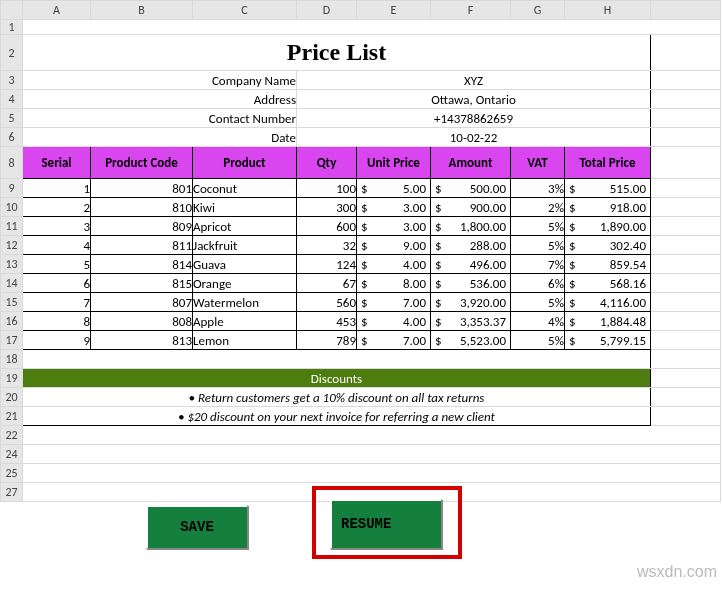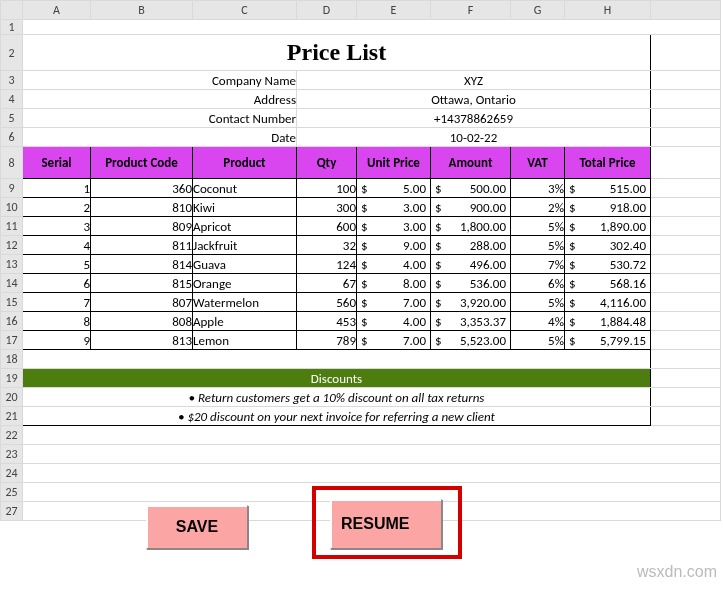--- a/index.html
+++ b/index.html
@@ -71,27 +71,27 @@
   .disc-hdr {
     background: #4d7c0f;
     color: #fff;
     text-align: center;
     font-weight: normal;
   }
   .disc-txt { text-align: center; font-style: italic; }
 
   .btn {
     position: absolute;
-    background: #fca5a5;
+    background: #15803d;
     border: 1px solid #888;
     border-top-color: #fff;
     border-left-color: #fff;
     box-shadow: 1px 1px 0 #888, inset 1px 1px 0 #fff;
-    font-family: Liberation Sans, sans-serif;
-    font-size: 16px;
+    font-family: Liberation Mono, monospace;
+    font-size: 14px;
     font-weight: bold;
     display: flex;
     align-items: center;
     justify-content: center;
     padding: 0 6px;
   }
   .btn.save { left: 146px; top: 505px; width: 102px; height: 44px; }
   .btn.resume { left: 330px; top: 499px; width: 112px; height: 50px; justify-content: flex-start; padding-left: 10px; }
   .highlight {
     position: absolute;
@@ -174,21 +174,21 @@
     <td class="hdr">VAT</td>
     <td class="hdr">Total Price</td>
     <td></td>
   </tr>
 
   </tbody>
     <tbody id="data-rows">
       <tr>
         <td class="c-rh">9</td>
         <td class="cell r">1</td>
-        <td class="cell r">360</td>
+        <td class="cell r">801</td>
         <td class="cell l">Coconut</td>
         <td class="cell r">100</td>
         <td class="cell">
           <div class="money">
             <span class="s">$</span>
             <span class="v">5.00</span>
           </div>
         </td>
         <td class="cell">
           <div class="money">
@@ -301,21 +301,21 @@
         <td class="cell">
           <div class="money">
             <span class="s">$</span>
             <span class="v">496.00</span>
           </div>
         </td>
         <td class="cell r">7%</td>
         <td class="cell">
           <div class="money">
             <span class="s">$</span>
-            <span class="v">530.72</span>
+            <span class="v">859.54</span>
           </div>
         </td>
         <td></td>
       </tr>
       <tr>
         <td class="c-rh">14</td>
         <td class="cell r">6</td>
         <td class="cell r">815</td>
         <td class="cell l">Orange</td>
         <td class="cell r">67</td>
@@ -444,24 +444,20 @@
     <td class="c-rh">21</td>
     <td colspan="8" class="disc-txt b-l b-r b-b">• $20 discount on your next invoice for referring a new client</td>
     <td></td>
   </tr>
 
   <tr>
         <td class="c-rh">22</td>
         <td colspan="9"></td>
       </tr>
   <tr>
-        <td class="c-rh">23</td>
-        <td colspan="9"></td>
-      </tr>
-  <tr>
         <td class="c-rh">24</td>
         <td colspan="9"></td>
       </tr>
   <tr>
         <td class="c-rh">25</td>
         <td colspan="9"></td>
       </tr>
   <tr>
         <td class="c-rh">27</td>
         <td colspan="9"></td>

